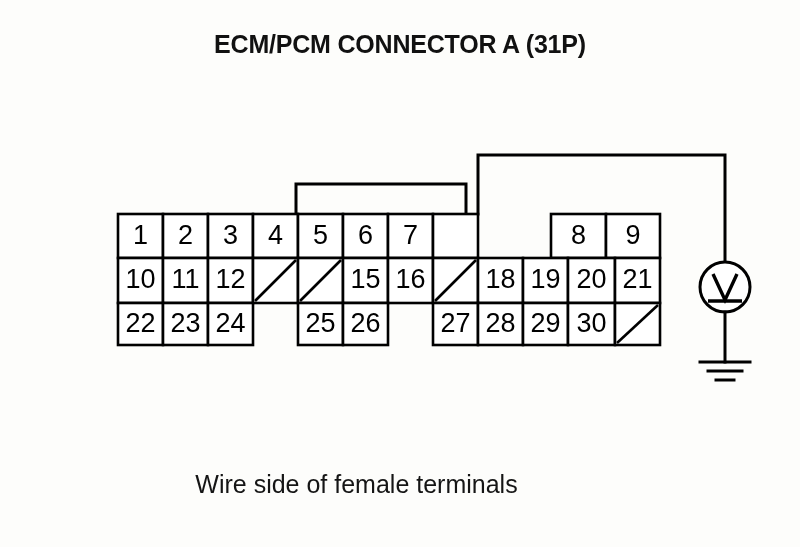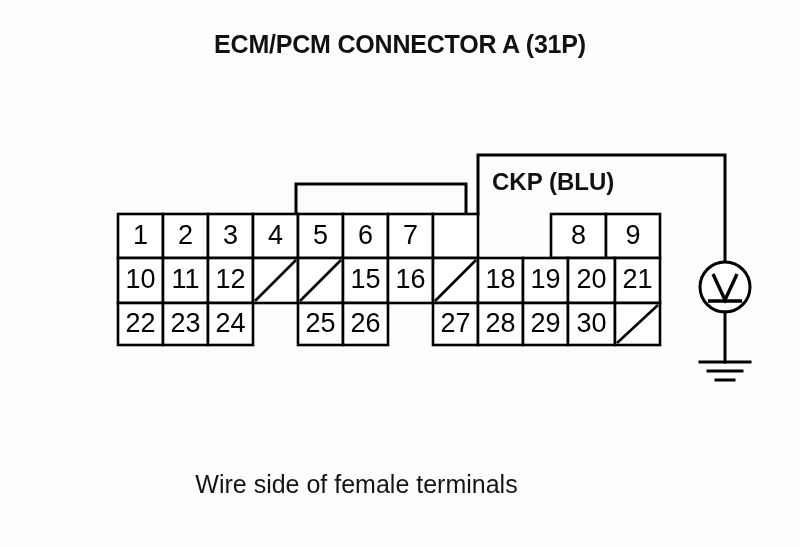--- a/index.html
+++ b/index.html
@@ -97,21 +97,20 @@
     stroke-linecap: butt;
   }
 </style>
 </head>
 <body>
 
 <div id="page">
 
   <div id="title">ECM/PCM CONNECTOR A (31P)</div>
 
-  <div id="ckp-label">CKP (BLU)</div>
 
   <svg id="art" viewBox="0 0 800 547">
 
     <g>
       <path class="stroke" d="M 478 214 L 478 155 L 725 155 L 725 262"></path>
     </g>
 
     <g>
       <path class="stroke" d="M 296 214 L 296 184 L 466 184 L 466 214"></path>
     </g>

